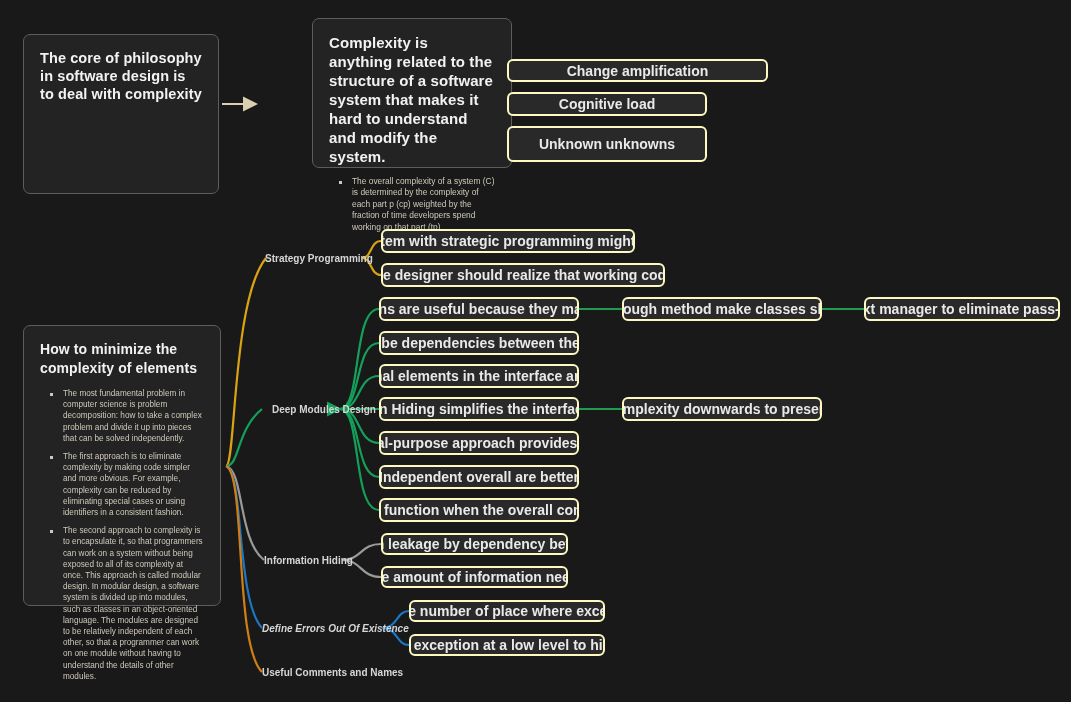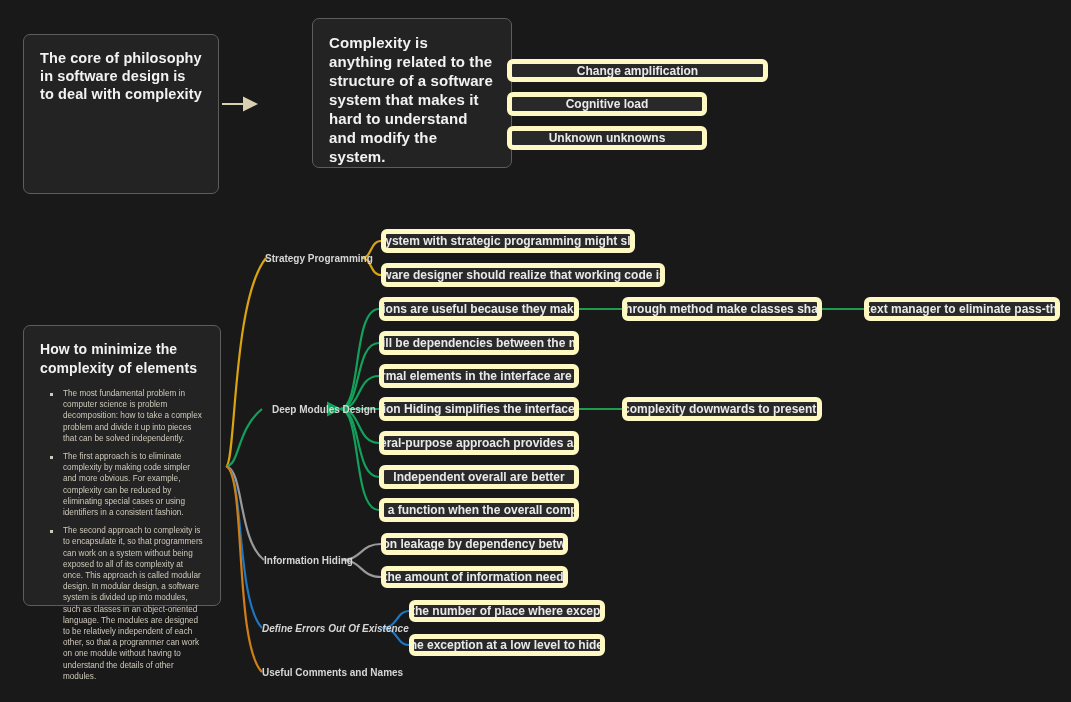--- a/index.html
+++ b/index.html
@@ -52,24 +52,24 @@
 
   #card-minimize{left:23px;top:325px;width:198px;height:281px;}
   #card-minimize h2{font-size:14px;line-height:19px;}
   #card-minimize li{font-size:8.2px;line-height:11.2px;}
 
   
   .node{
     position:absolute;
     box-sizing:border-box;
     background:#292929;
-    border:5px solid #fef9c3;
+    border:2px solid #fef9c3;
     border-radius:6px;
     color:#e9e9e9;
-    font-size:12px;
+    font-size:14px;
     font-weight:bold;
     display:flex;align-items:center;justify-content:center;
     text-align:center;
     padding:0 4px;
     white-space:nowrap;
     overflow:hidden;
   }
 
   
   .branch-label{
@@ -148,34 +148,37 @@
       <path d="M382,628 C398,628 396,645 409,645"></path>
     </g>
   </svg>
 
   <div class="card" id="card-philosophy">
     <h2>The core of philosophy in software design is to deal with complexity</h2>
   </div>
 
   <div class="card" id="card-complexity">
     <h2>Complexity is anything related to the structure of a software system that makes it hard to understand and modify the system.</h2>
+    <ul>
+      <li>The overall complexity of a system (C) is determined by the complexity of each part p (cp) weighted by the fraction of time developers spend working on that part (tp).</li>
+    </ul>
   </div>
 
   <div class="card" id="card-minimize">
     <h2>How to minimize the complexity of elements</h2>
     <ul>
       <li>The most fundamental problem in computer science is problem decomposition: how to take a complex problem and divide it up into pieces that can be solved independently.</li>
       <li>The first approach is to eliminate complexity by making code simpler and more obvious. For example, complexity can be reduced by eliminating special cases or using identifiers in a consistent fashion.</li>
       <li>The second approach to complexity is to encapsulate it, so that programmers can work on a system without being exposed to all of its complexity at once. This approach is called modular design. In modular design, a software system is divided up into modules, such as classes in an object-oriented language. The modules are designed to be relatively independent of each other, so that a programmer can work on one module without having to understand the details of other modules.</li>
     </ul>
   </div>
 
   <div class="node" style="left:507px;top:59px;width:261px;height:23px;">Change amplification</div>
   <div class="node" style="left:507px;top:92px;width:200px;height:24px;">Cognitive load</div>
-  <div class="node" style="left:507px;top:126px;width:200px;height:24px;">Unknown unknowns</div>
+  <div class="node" style="left:507px;top:126px;width:200px;height:36px;">Unknown unknowns</div>
 
   <div class="branch-label" style="left:265px;top:253px;">Strategy Programming</div>
   <div class="branch-label" style="left:272px;top:404px;">Deep Modules Design</div>
   <div class="branch-label" style="left:264px;top:555px;">Information Hiding</div>
   <div class="branch-label" style="left:262px;top:623px;font-style:italic;">Define Errors Out Of Existence</div>
   <div class="branch-label" style="left:262px;top:667px;">Useful Comments and Names</div>
 
   <div class="node" style="left:381px;top:229px;width:254px;height:24px;">Design the system with strategic programming might slightly slow...</div>
   <div class="node" style="left:381px;top:263px;width:284px;height:24px;">A good software designer should realize that working code isn't enough.</div>
 

